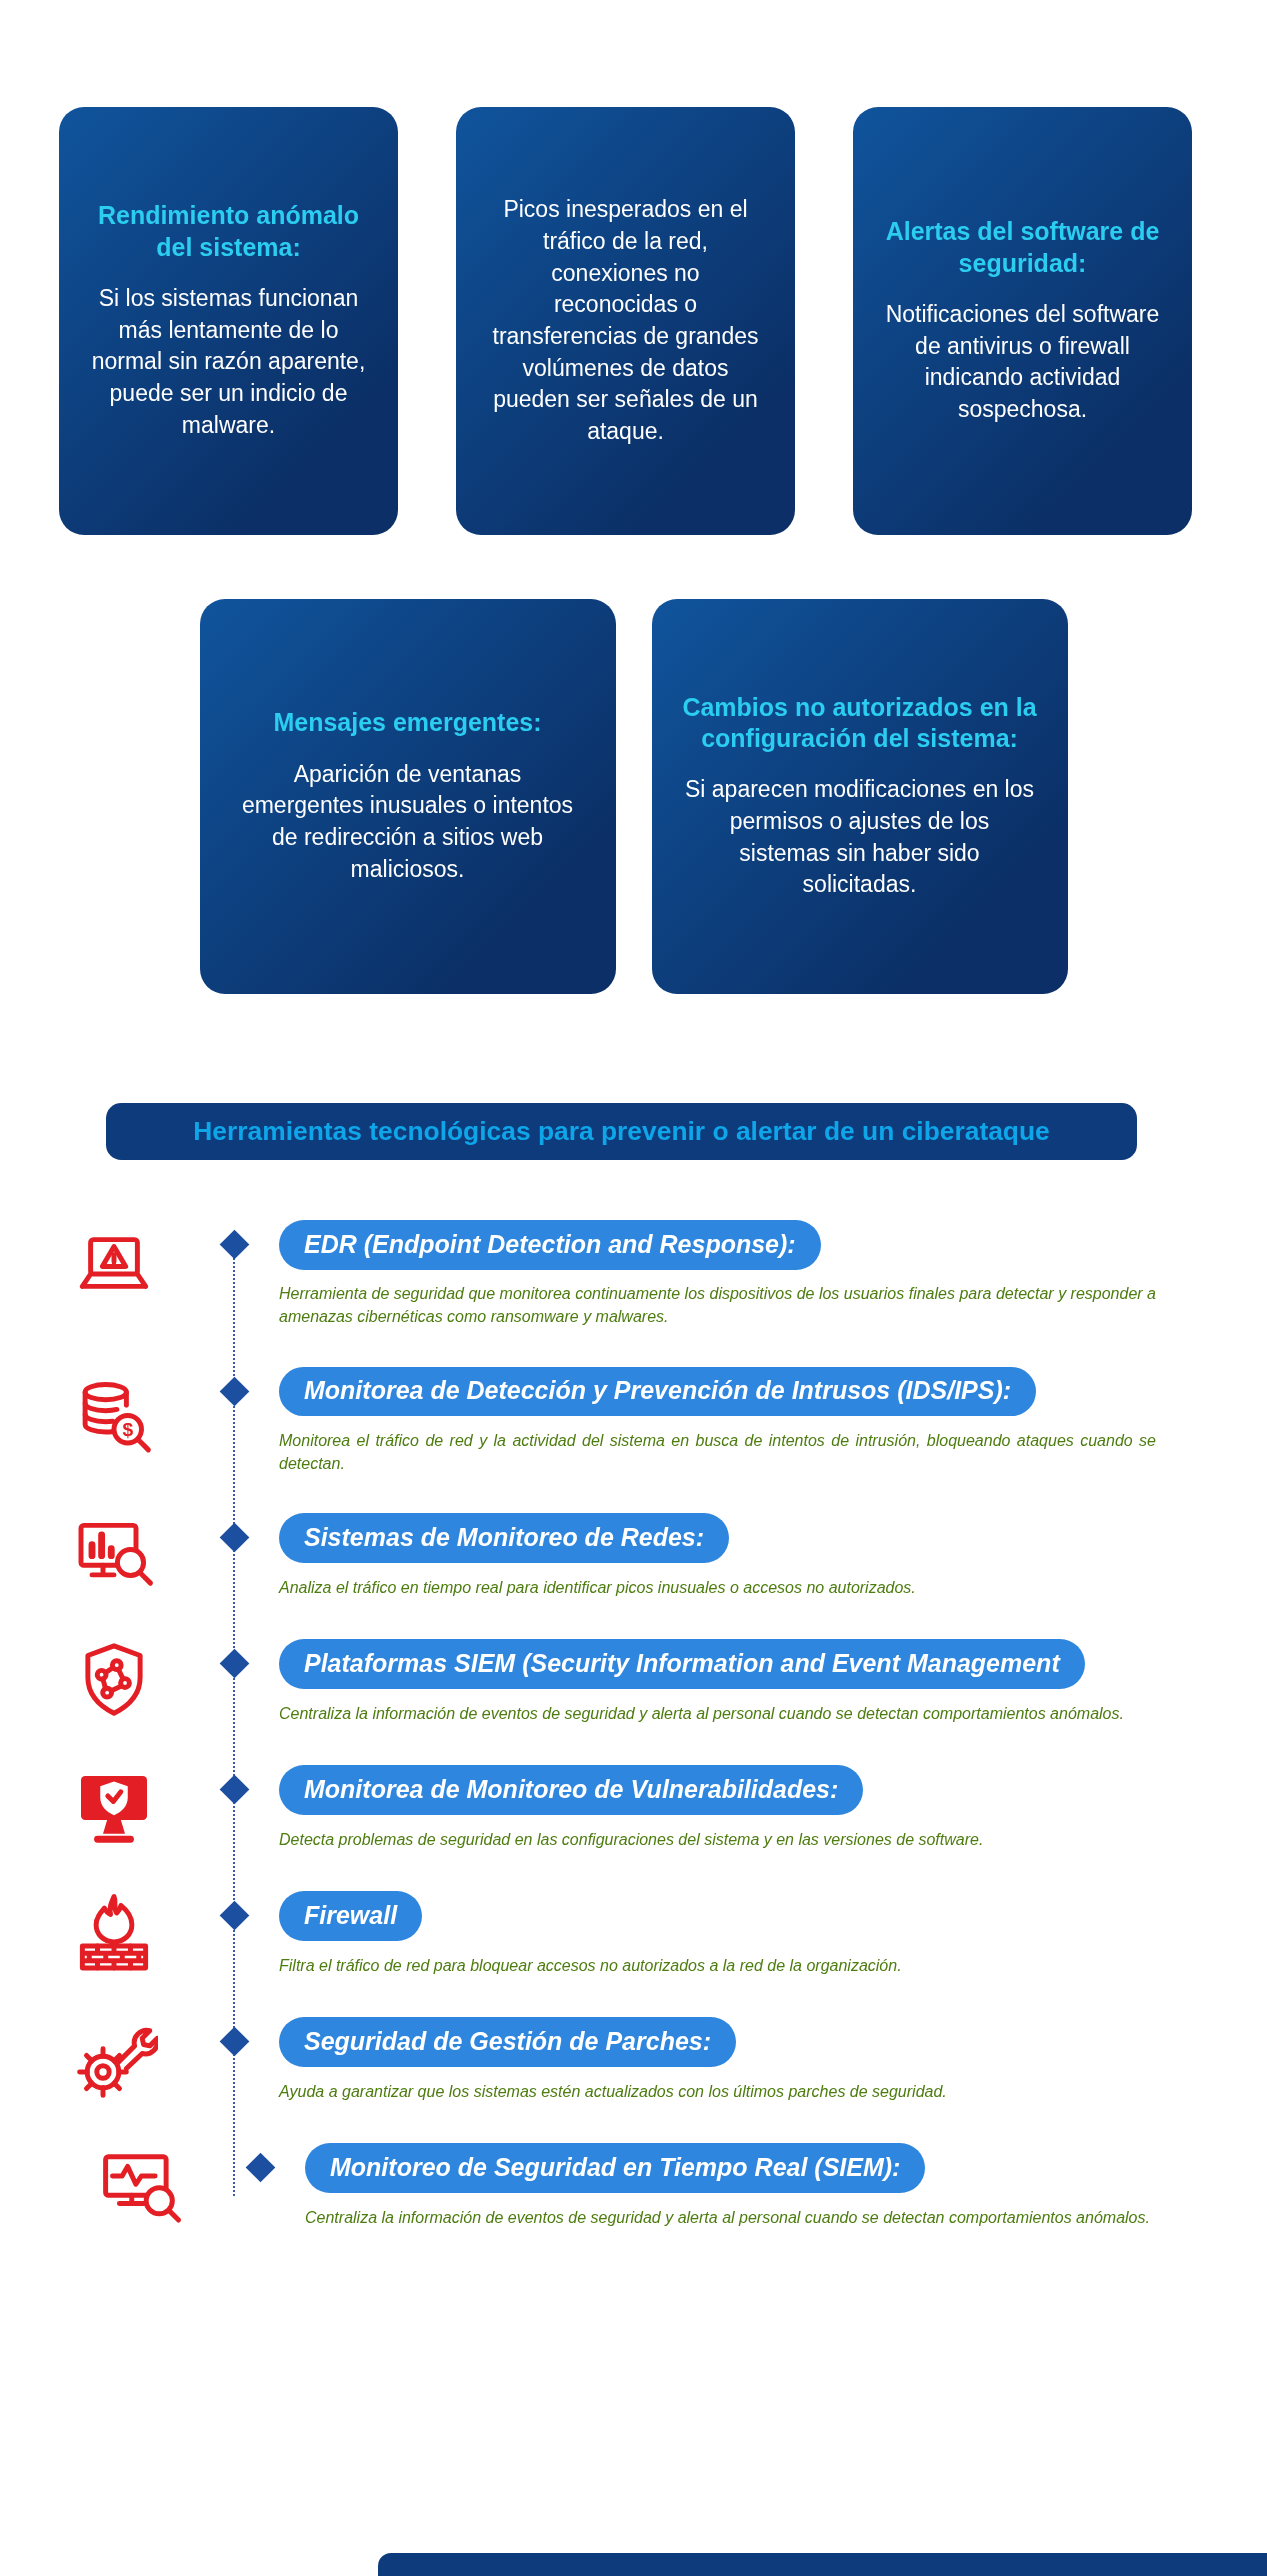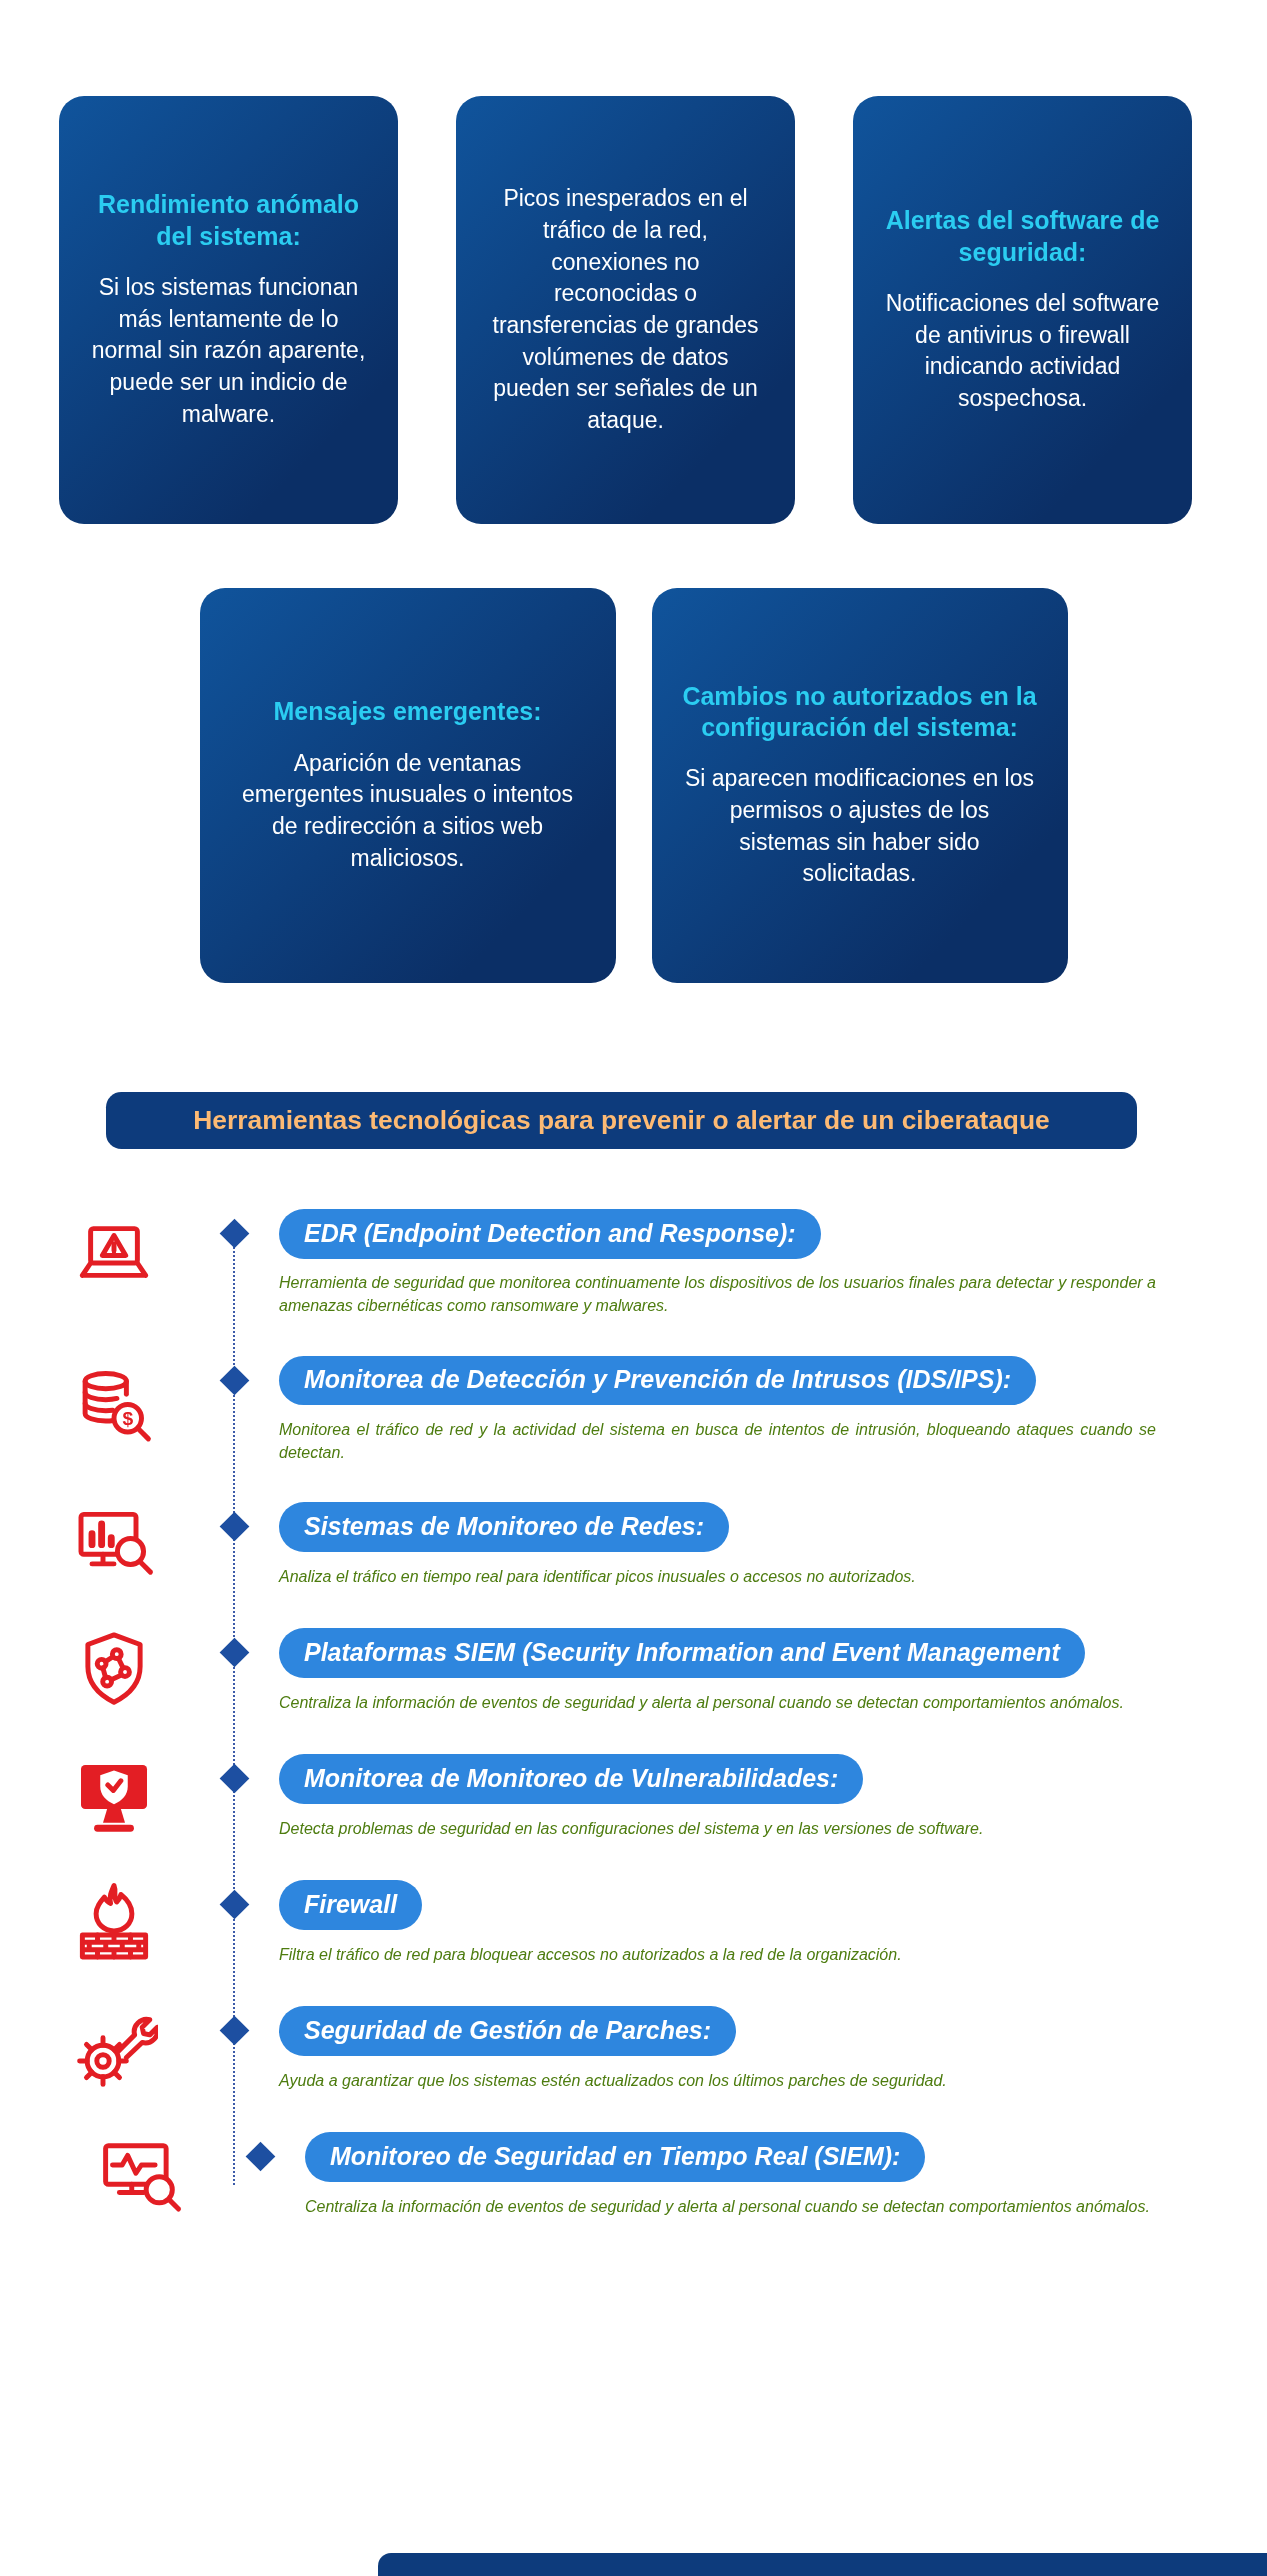--- a/index.html
+++ b/index.html
@@ -1,39 +1,39 @@
 <!DOCTYPE html>
 <html style="font-size:9.4px"><head>
 <meta charset="utf-8">
 <style>
   * { box-sizing: border-box; }
   html,body { margin:0; padding:0; background:#ffffff; }
   body { font-family:"Liberation Sans", sans-serif; }
   .page { position:relative; width:1267px; height:2576px; margin:0 auto; background:#ffffff; overflow:hidden; }
 
   
-  .row-top { display:flex; gap:58px; padding:68px 75px 0 59px;margin-top:28px; }
+  .row-top { display:flex; gap:58px; padding:107px 75px 0 59px; }
   .row-top .card { flex:1; height:428px; }
   .row-bottom { display:flex; gap:36px; justify-content:center; margin-top:64px; }
   .row-bottom .card { width:416px; height:395px; }
   .card {
     background: linear-gradient(135deg, #10549c 0%, #0b2f66 80%);
     border-radius:25px; color:#ffffff;
     display:flex; flex-direction:column; justify-content:center; align-items:center;
     padding:33px 30.5px; text-align:center;
   }
   .card-title { color:#2bcdf1; font-weight:bold; font-size:25px; line-height:1.25; margin:0 0 20px; }
   .card-body { font-size:23px; line-height:1.38; margin:0; }
 
   
   .banner {
     margin:109px 0 0 106px; width:1031px; height:57px;
     background:#0d3b7c; border-radius:15.3px;
     display:flex; align-items:center; justify-content:center;
-    color:#fdba74; font-weight:bold; font-size:26.4px;
+    color:#0ea5e9; font-weight:bold; font-size:26.4px;
   }
 
   
   .tools { position:relative; margin-top:60px; }
   .timeline-line {
     position:absolute; left:233px; top:27px; bottom:35px;
     border-left:2.9px dotted #3b5aa9; z-index:0;
   }
   .tool {
     position:relative; z-index:1;

